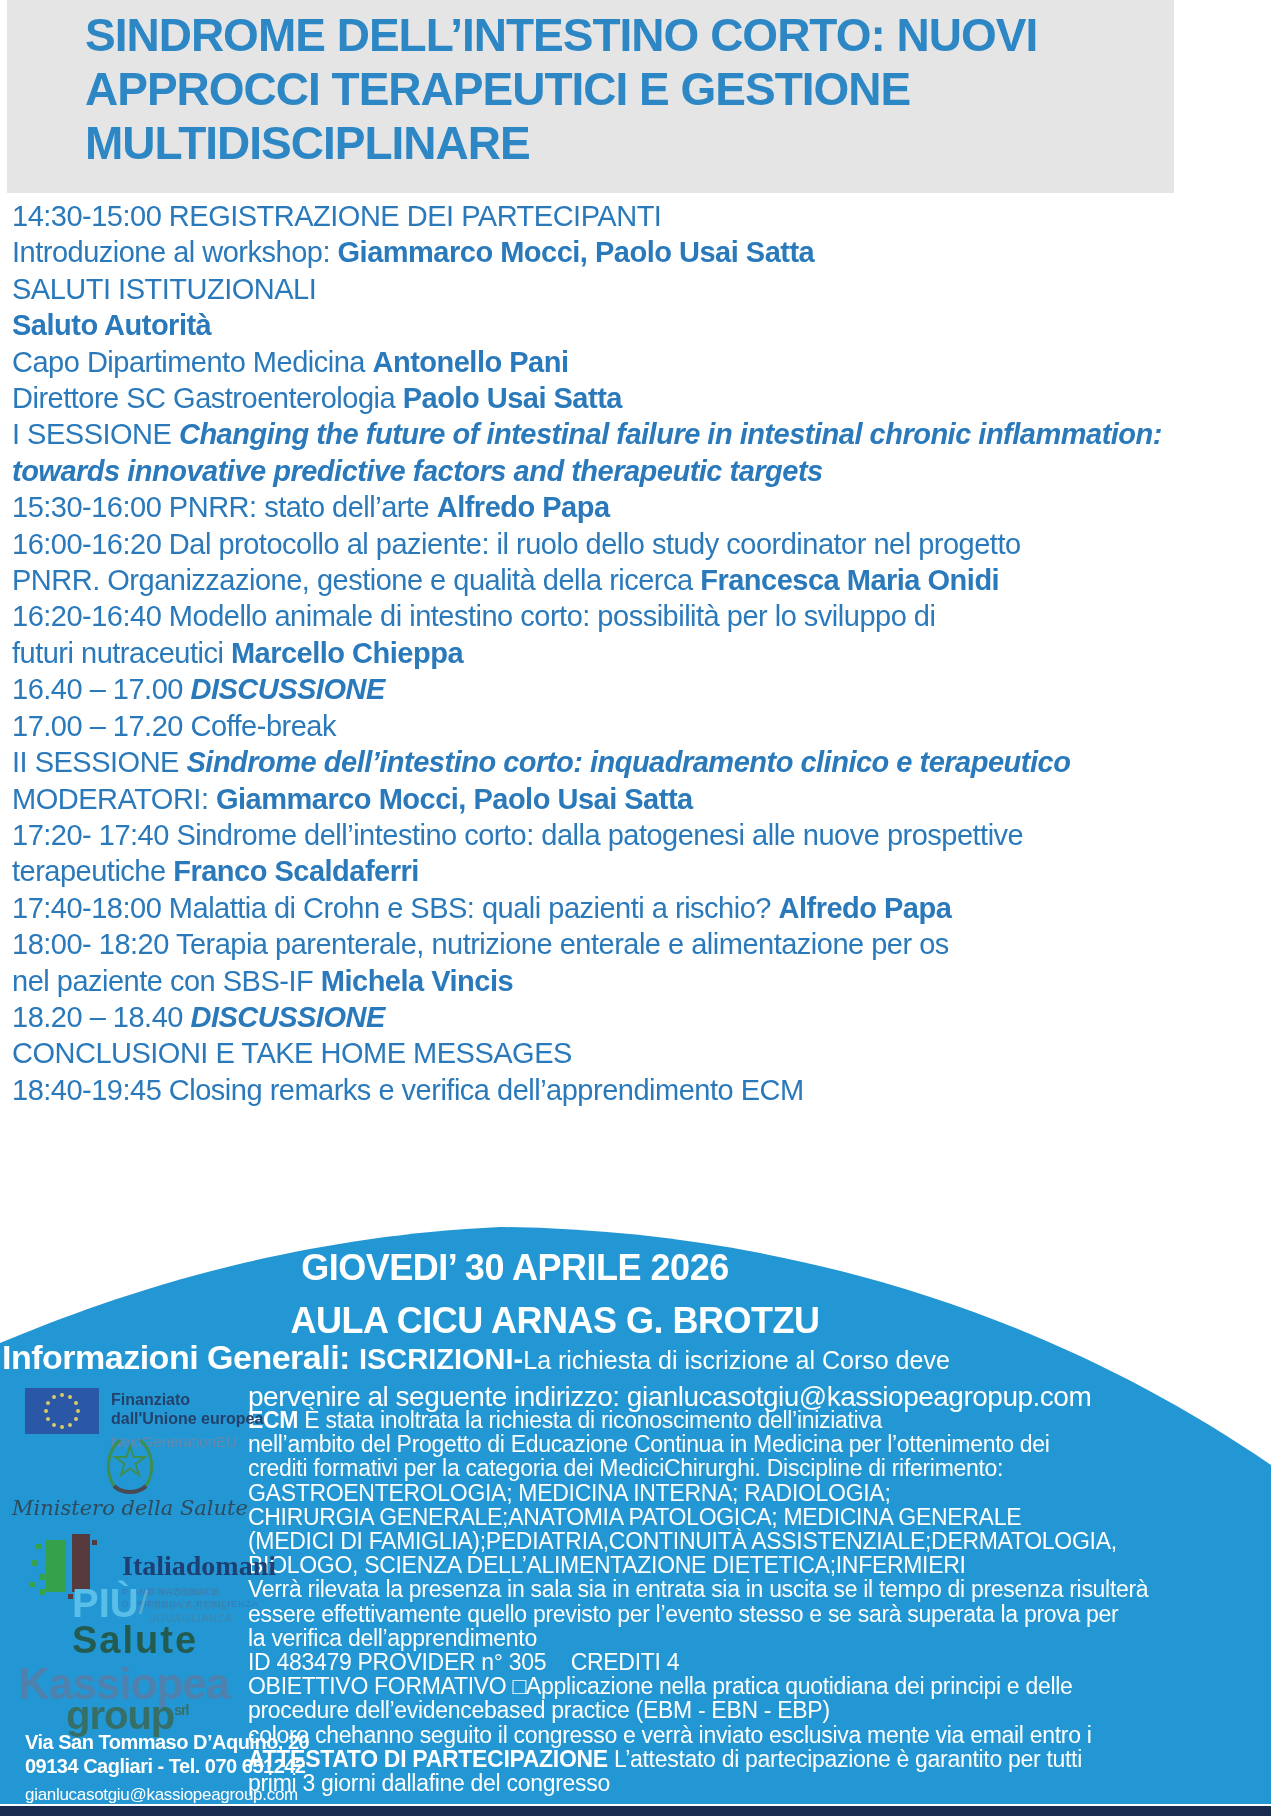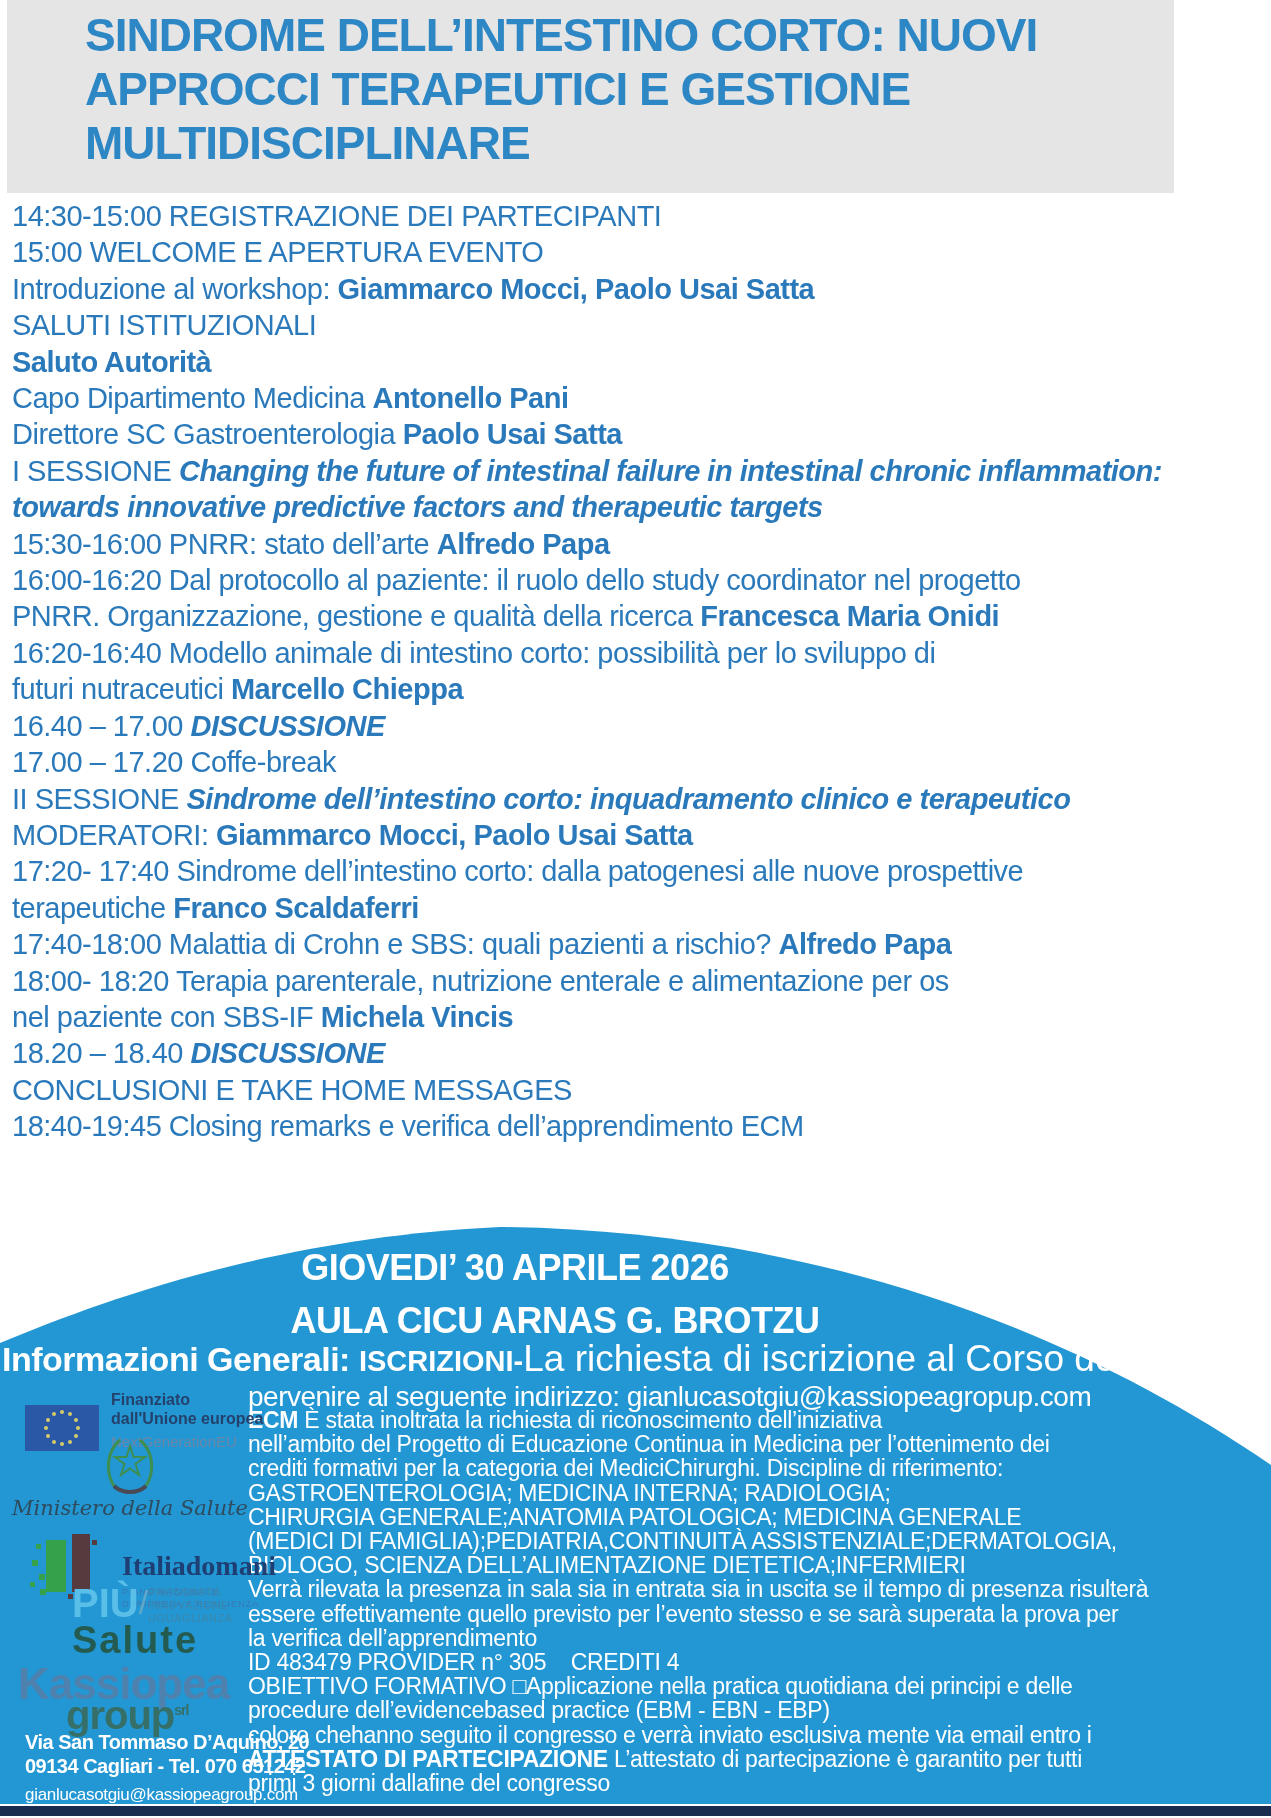--- a/index.html
+++ b/index.html
@@ -28,29 +28,29 @@
   .seg-b{font-weight:700;}
   .seg-bi{font-weight:700;font-style:italic;}
   
   .dome-svg{position:absolute;left:0;top:1150px;width:1271px;height:668px;}
   .dome-text{position:absolute;color:#ffffff;}
   .date-line{top:1247px;left:0;width:1030px;text-align:center;font-weight:700;font-size:36px;letter-spacing:-0.5px;}
   .venue-line{top:1300px;left:40px;width:1030px;text-align:center;font-weight:700;font-size:36px;letter-spacing:-0.5px;}
   .info-line{top:1338px;left:2px;width:1269px;white-space:nowrap;}
   .info-label{font-weight:700;font-size:34px;letter-spacing:-0.5px;}
   .iscr-bold{font-weight:700;font-size:29px;}
-  .iscr-rest{font-size:37px;}
+  .iscr-rest{font-size:25px;}
   .pervenire-line{top:1381px;left:248px;font-size:28px;letter-spacing:-0.5px;}
   .ecm-block{
     position:absolute;left:248px;top:1408px;width:1023px;
     color:#ffffff;font-size:23px;line-height:24.2px;letter-spacing:-0.3px;
   }
   .ecm-block .pline{white-space:pre;}
   
-  .eu-logo{position:absolute;left:25px;top:1388px;display:flex;gap:12px;align-items:flex-end;}
+  .eu-logo{position:absolute;left:25px;top:1388px;display:flex;gap:12px;align-items:flex-start;}
   .eu-flag{width:74px;height:46px;background:#2A58A6;flex:0 0 auto;}
   .eu-text{font-size:16px;line-height:19px;color:#24416B;font-weight:700;padding-top:2px;}
   .eu-text .nextgen{font-weight:400;color:#6C86A8;font-size:15px;margin-top:4px;}
   .ministero{position:absolute;left:0px;top:1436px;width:260px;text-align:center;}
   .ministero .emblem{display:block;margin:0 auto;}
   .ministero .script{
     font-family:"DejaVu Serif", serif;font-style:italic;
     font-size:21px;color:#2E4B5E;margin-top:2px;white-space:nowrap;
   }
   .italiadomani{position:absolute;left:28px;top:1532px;display:flex;gap:24px;align-items:flex-start;}
@@ -84,21 +84,20 @@
 <div class="header">
   <div class="title">
     <div>SINDROME DELL’INTESTINO CORTO: NUOVI</div>
     <div>APPROCCI TERAPEUTICI E GESTIONE</div>
     <div>MULTIDISCIPLINARE</div>
   </div>
 </div>
 
 <div class="program" id="program-lines">
     <div class="pline"><span>14:30-15:00 REGISTRAZIONE DEI PARTECIPANTI</span></div>
-    <div class="pline"><span>15:00 WELCOME E APERTURA EVENTO</span></div>
     <div class="pline"><span>Introduzione al workshop: </span><span class="seg-b">Giammarco Mocci, Paolo Usai Satta</span></div>
     <div class="pline"><span>SALUTI ISTITUZIONALI</span></div>
     <div class="pline"><span class="seg-b">Saluto Autorità</span></div>
     <div class="pline"><span>Capo Dipartimento Medicina </span><span class="seg-b">Antonello Pani</span></div>
     <div class="pline"><span>Direttore SC Gastroenterologia </span><span class="seg-b">Paolo Usai Satta</span></div>
     <div class="pline"><span>I SESSIONE </span><span class="seg-bi">Changing the future of intestinal failure in intestinal chronic inflammation:</span></div>
     <div class="pline"><span class="seg-bi">towards innovative predictive factors and therapeutic targets</span></div>
     <div class="pline"><span>15:30-16:00 PNRR: stato dell’arte </span><span class="seg-b">Alfredo Papa</span></div>
     <div class="pline"><span>16:00-16:20 Dal protocollo al paziente: il ruolo dello study coordinator nel progetto</span></div>
     <div class="pline"><span>PNRR. Organizzazione, gestione e qualità della ricerca </span><span class="seg-b">Francesca Maria Onidi</span></div>

